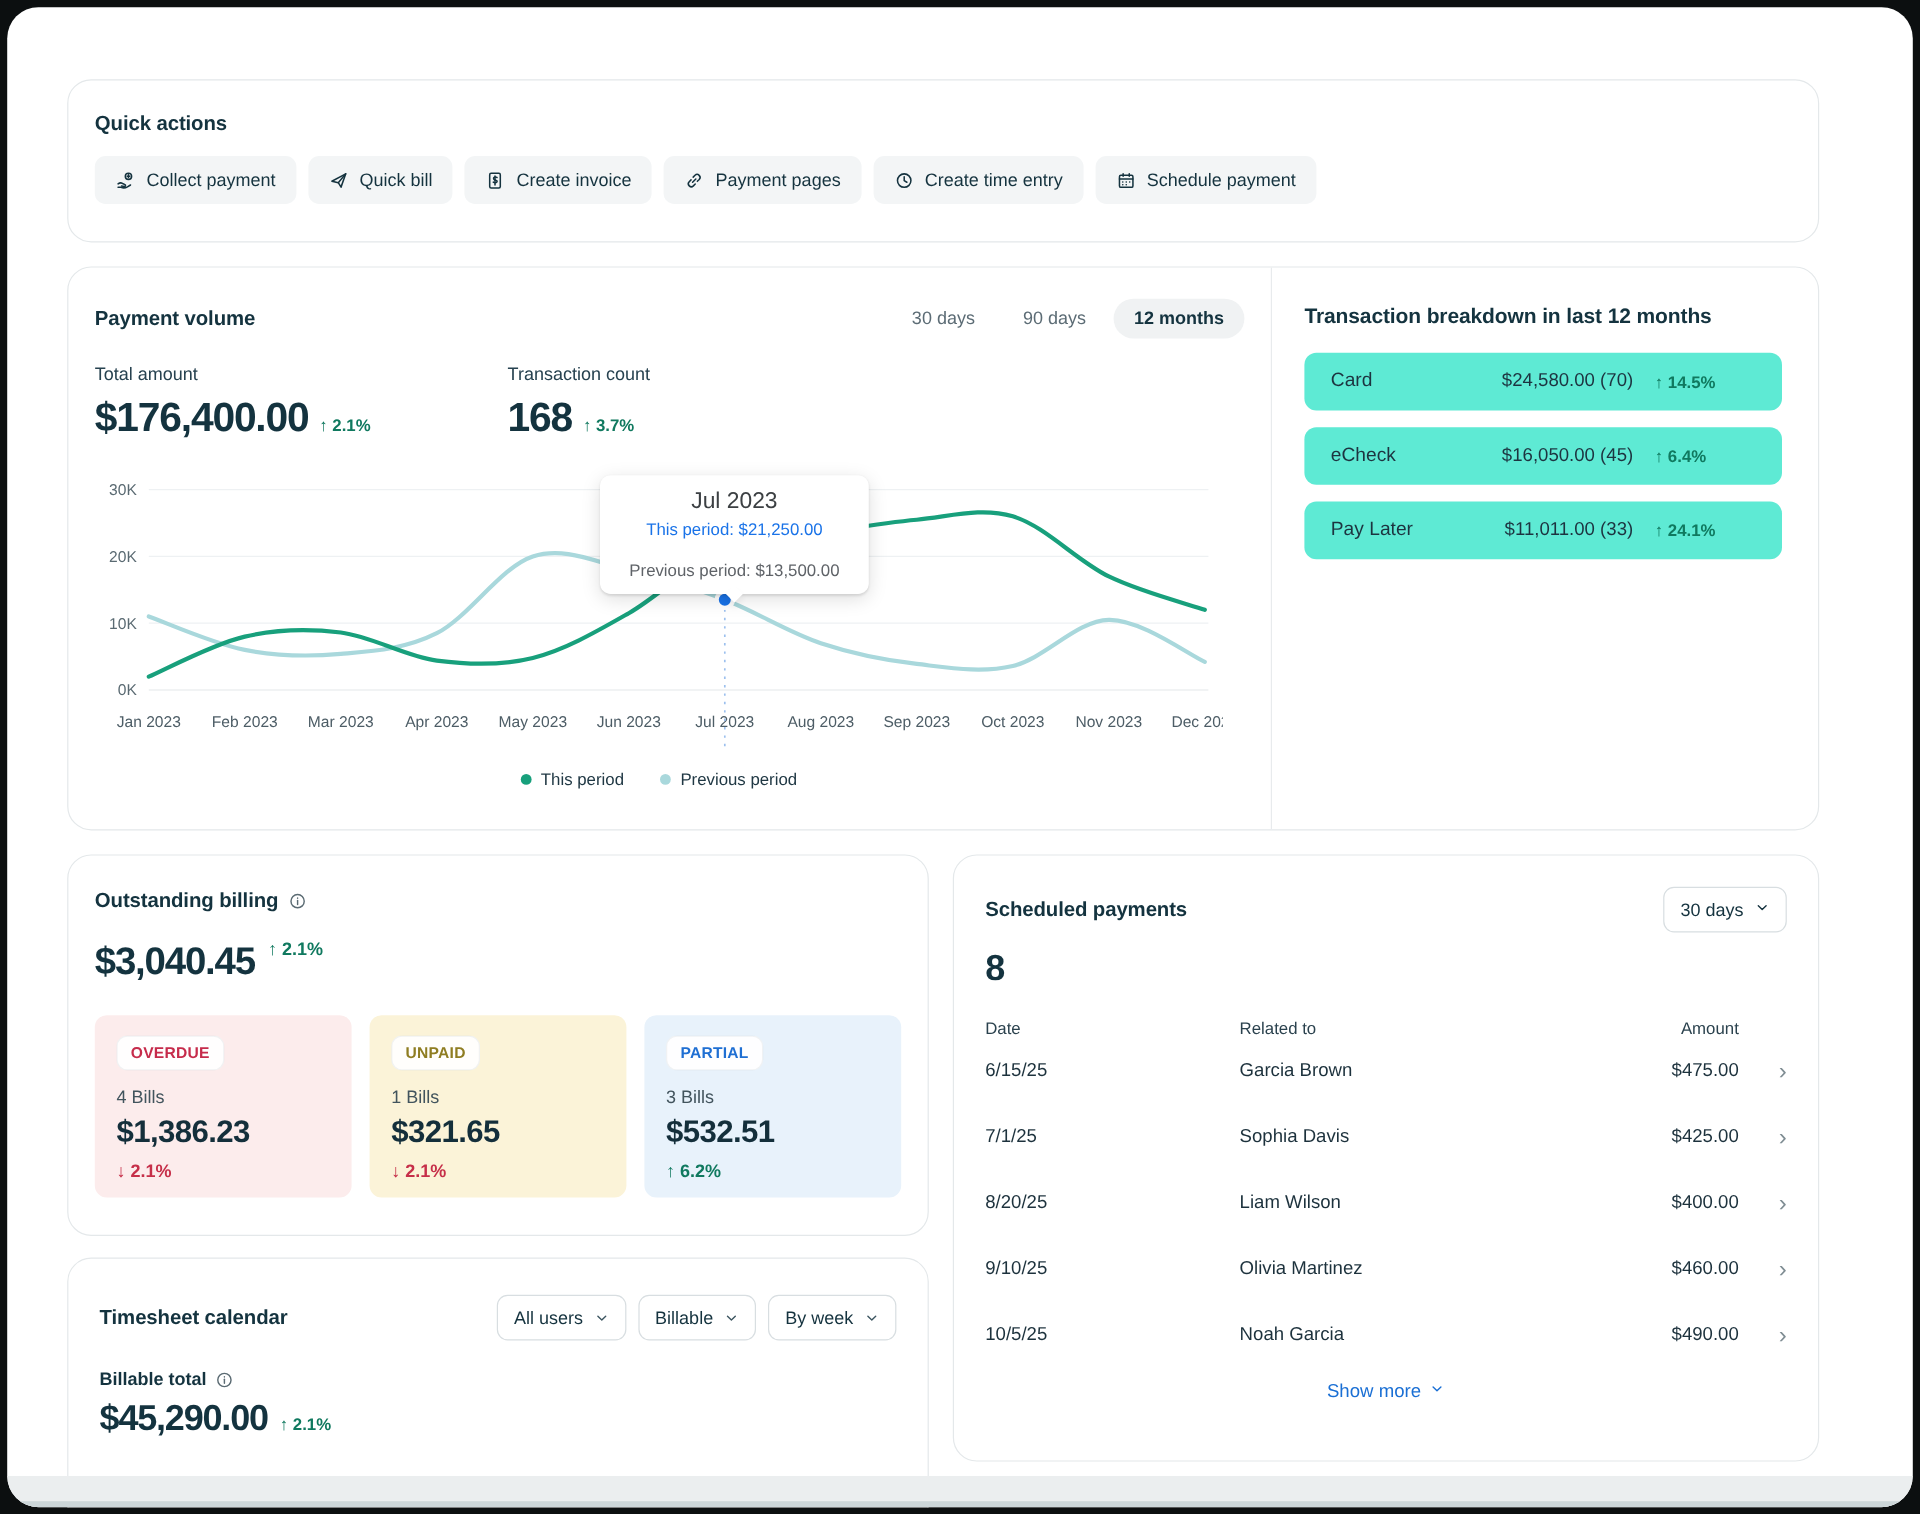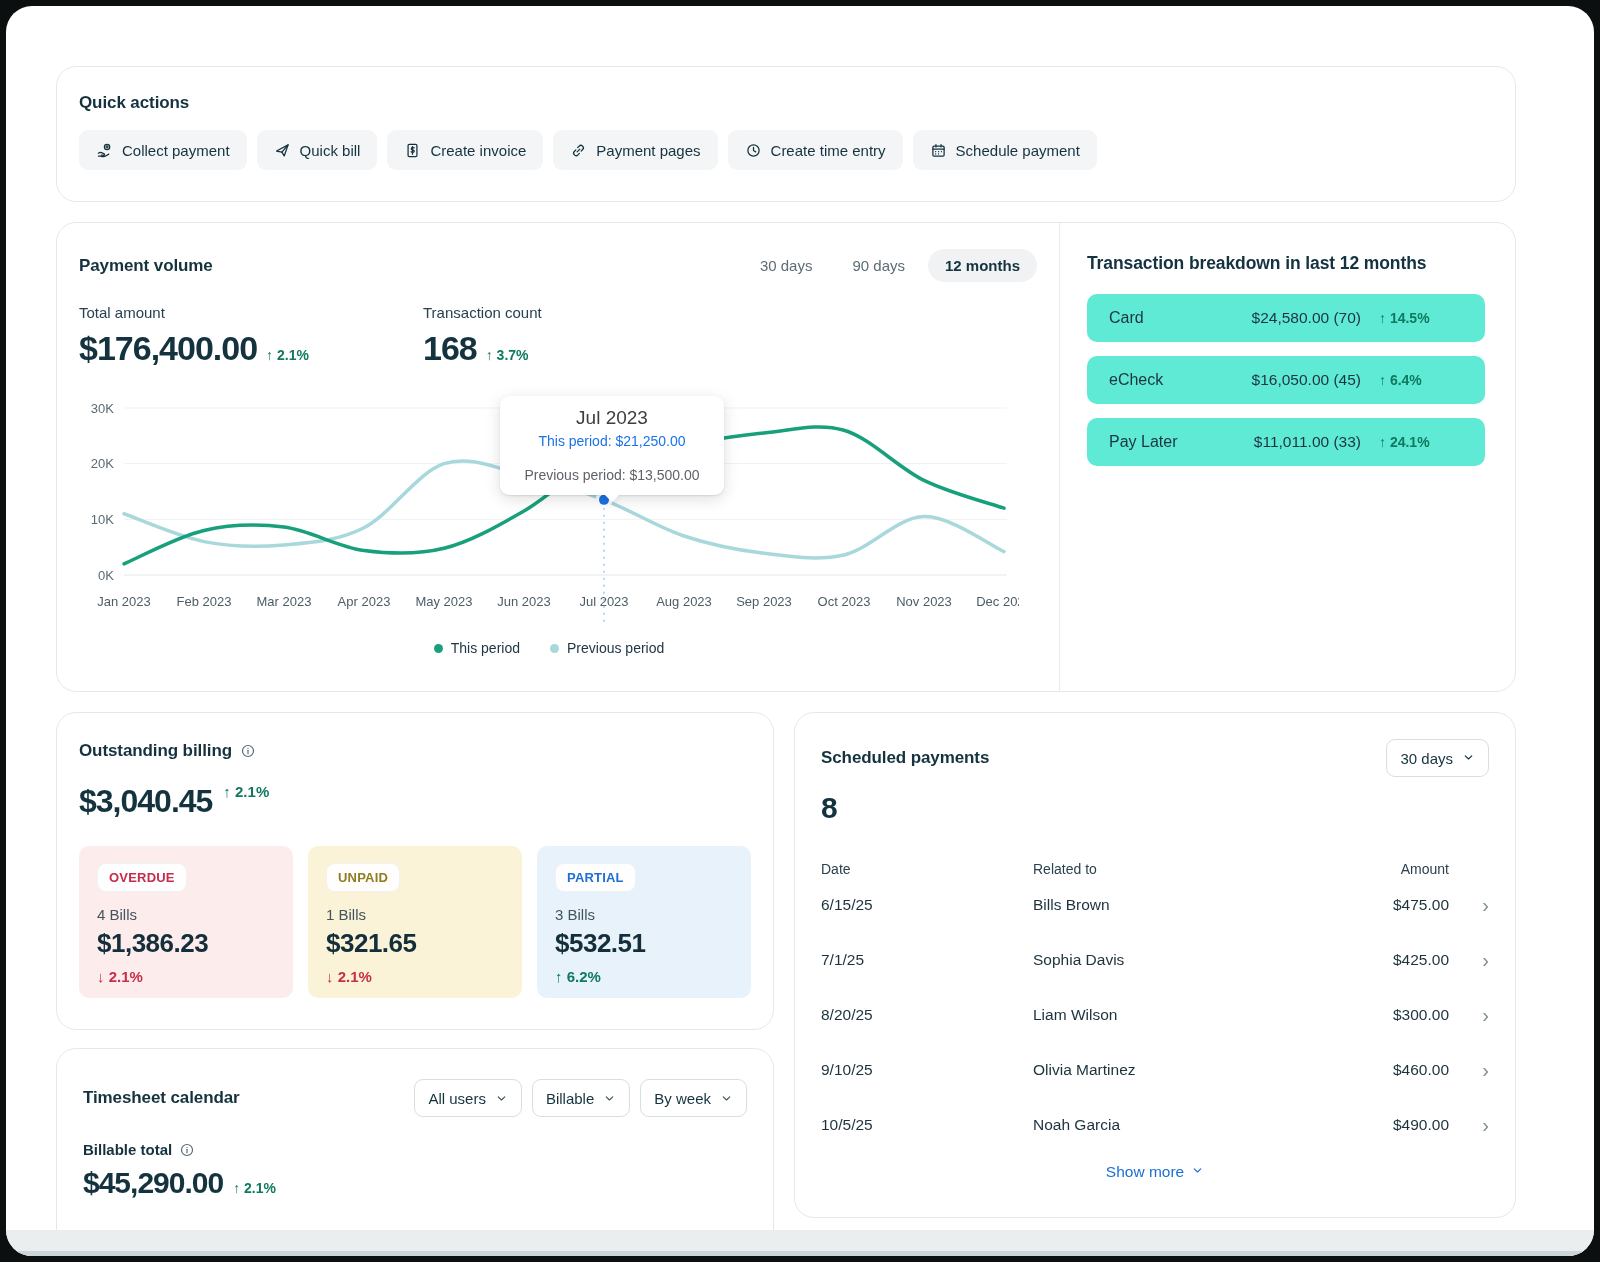--- a/index.html
+++ b/index.html
@@ -71,21 +71,21 @@
   .ob-bills{margin-top:14px;font-size:15px;color:#42545d;}
   .ob-amount{margin-top:5px;font-size:26px;font-weight:800;color:#142f3b;letter-spacing:-.5px;}
   .ob-delta{margin-top:9px;font-size:15px;font-weight:700;}
   
   .sp-card{left:788px;top:706px;width:722px;height:506px;padding:26px 26px;}
   .drop-btn{display:inline-flex;align-items:center;gap:9px;background:#fff;border:1px solid #d8dee1;
     border-radius:9px;padding:0 13px;height:38px;font-size:15px;font-weight:500;color:#15333f;cursor:pointer;font-family:inherit;}
   .sp-header{display:flex;align-items:center;}
   .sp-header .drop-btn{margin-left:auto;}
   .sp-count{margin-top:14px;font-size:30px;font-weight:600;color:#14333f;}
-  .sp-thead{display:flex;align-items:flex-end;margin-top:36px;font-size:14px;color:#2b424e;}
+  .sp-thead{display:flex;align-items:flex-end;margin-top:24px;font-size:14px;color:#2b424e;}
   .sp-col-date{width:212px;}
   .sp-col-name{flex:1;}
   .sp-col-amount{width:120px;text-align:right;}
   .sp-col-spacer{width:40px;}
   .sp-row{display:flex;align-items:center;height:55px;font-size:15.5px;color:#1d323d;cursor:pointer;}
   .sp-chevron{width:40px;text-align:right;color:#7f8d93;font-size:20px;line-height:1;}
   .show-more{display:flex;justify-content:center;align-items:center;gap:7px;margin-top:10px;
     color:#1a6fd4;font-size:15.5px;background:none;border:none;cursor:pointer;font-family:inherit;width:100%;}
   
   .ts-card{left:50px;top:1042px;width:718px;height:230px;padding:30px 26px;}
@@ -287,34 +287,34 @@
     <div class="sp-count">8</div>
     <div class="sp-thead">
       <span class="sp-col-date">Date</span>
       <span class="sp-col-name">Related to</span>
       <span class="sp-col-amount">Amount</span>
       <span class="sp-col-spacer"></span>
     </div>
     <div id="sp-rows">
         <div class="sp-row">
           <span class="sp-col-date">6/15/25</span>
-          <span class="sp-col-name">Bills Brown</span>
+          <span class="sp-col-name">Garcia Brown</span>
           <span class="sp-col-amount">$475.00</span>
           <span class="sp-chevron">›</span>
         </div>
         <div class="sp-row">
           <span class="sp-col-date">7/1/25</span>
           <span class="sp-col-name">Sophia Davis</span>
           <span class="sp-col-amount">$425.00</span>
           <span class="sp-chevron">›</span>
         </div>
         <div class="sp-row">
           <span class="sp-col-date">8/20/25</span>
           <span class="sp-col-name">Liam Wilson</span>
-          <span class="sp-col-amount">$300.00</span>
+          <span class="sp-col-amount">$400.00</span>
           <span class="sp-chevron">›</span>
         </div>
         <div class="sp-row">
           <span class="sp-col-date">9/10/25</span>
           <span class="sp-col-name">Olivia Martinez</span>
           <span class="sp-col-amount">$460.00</span>
           <span class="sp-chevron">›</span>
         </div>
         <div class="sp-row">
           <span class="sp-col-date">10/5/25</span>

